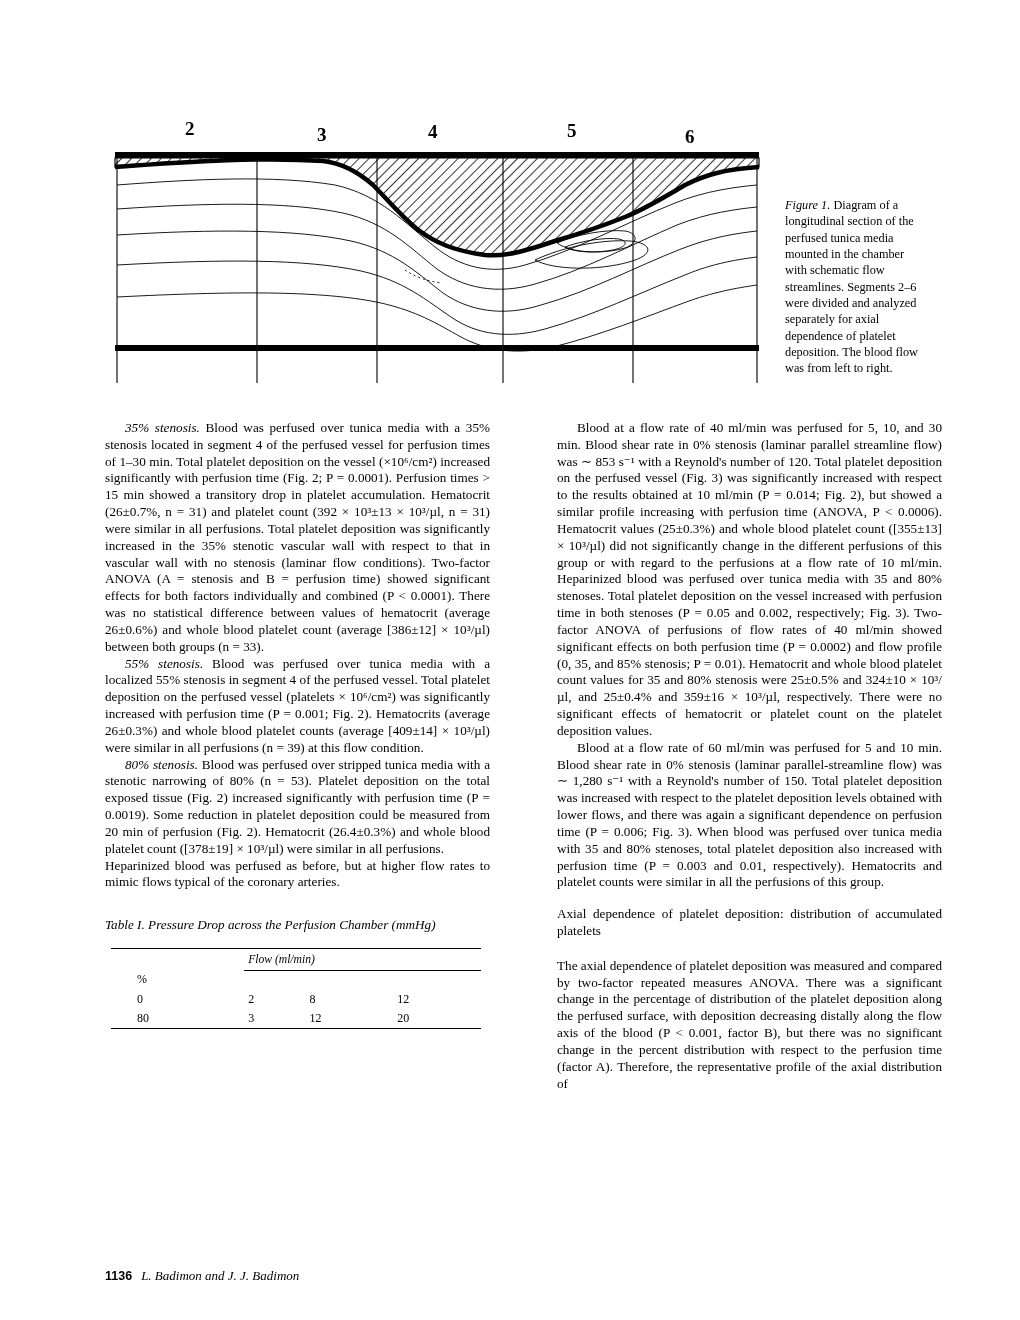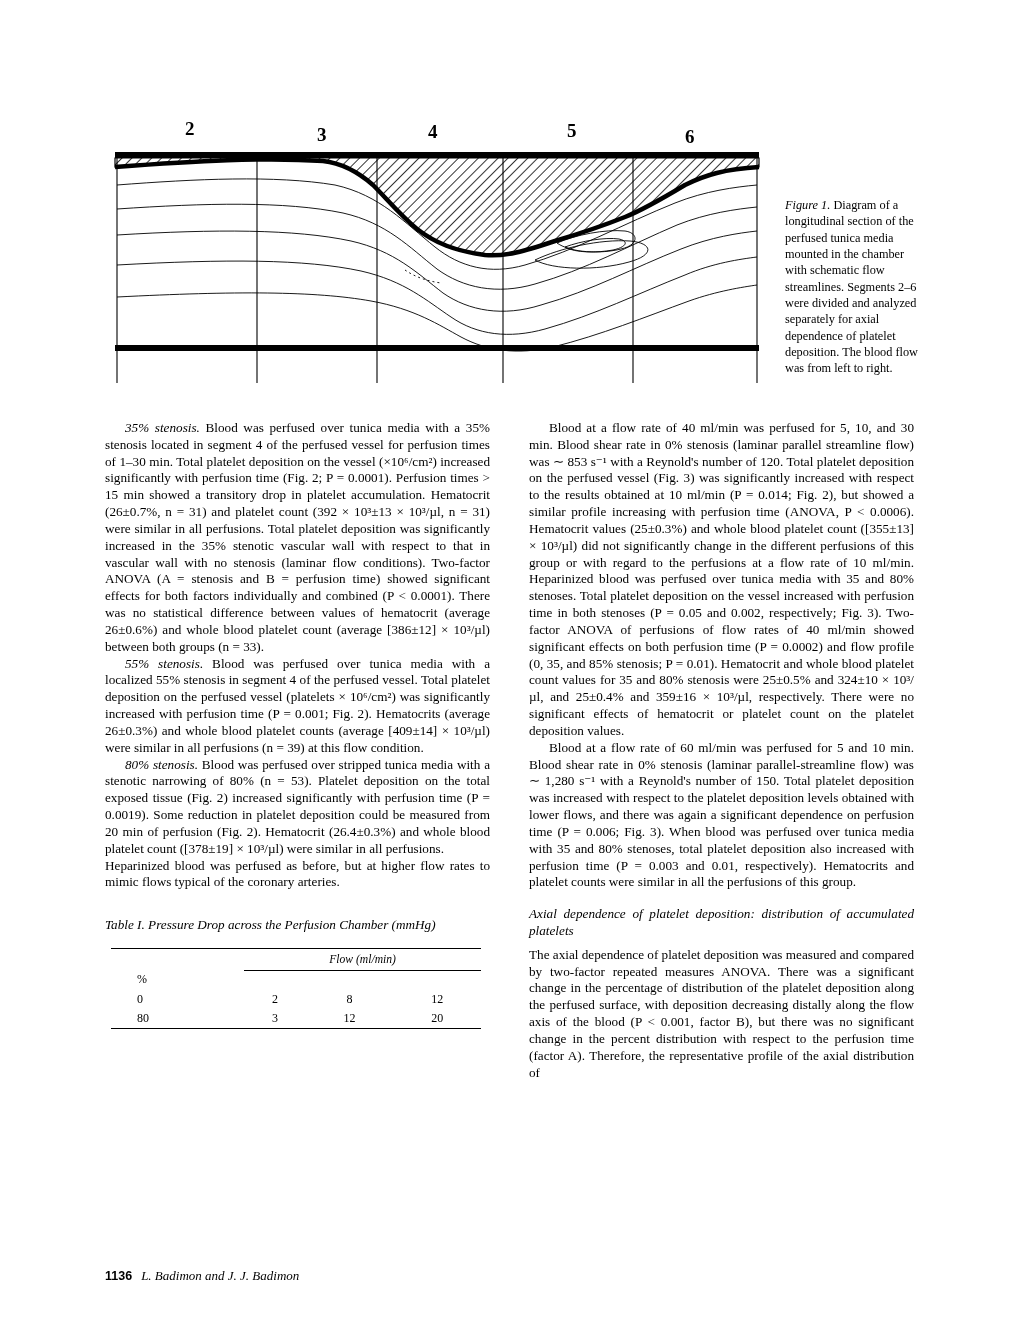--- a/index.html
+++ b/index.html
@@ -58,42 +58,41 @@
   }
   .col {
     position: absolute;
     top: 0;
     width: 385px;
     font-size: 13.2px;
     line-height: 1.275;
     text-align: justify;
   }
   .col-left { left: 0; }
-  .col-right { left: 424px; }
+  .col-right { left: 452px; }
 
   p {
     margin: 0 0 0 0;
     text-indent: 20px;
   }
   p.noindent { text-indent: 0; }
   .runin {
     font-style: italic;
   }
   .smallcaps-head {
     font-size: 11.6px;
     letter-spacing: 0.3px;
     margin-top: 13px;
     margin-bottom: 1px;
     text-indent: 0;
   }
   .section-head {
-    font-style: italic;
     font-size: 13.2px;
     margin-top: 15px;
-    margin-bottom: 7px;
+    margin-bottom: 18px;
     text-indent: 0;
     line-height: 1.27;
   }
 
   
   .table-block {
     margin-top: 26px;
     text-indent: 0;
   }
   .table-title {
@@ -107,21 +106,21 @@
     margin-left: 6px;
     font-size: 12px;
   }
   table.ptable .rule-top td {
     border-top: 1.4px solid #000;
     height: 2px;
     padding: 0;
   }
   table.ptable td {
     padding: 2px 4px;
-    text-align: center;
+    text-align: left;
   }
   table.ptable td.lab {
     text-align: left;
     padding-left: 26px;
   }
   .flowgrouphead {
     font-style: italic;
     font-size: 11.6px;
   }
   .flowrule {

